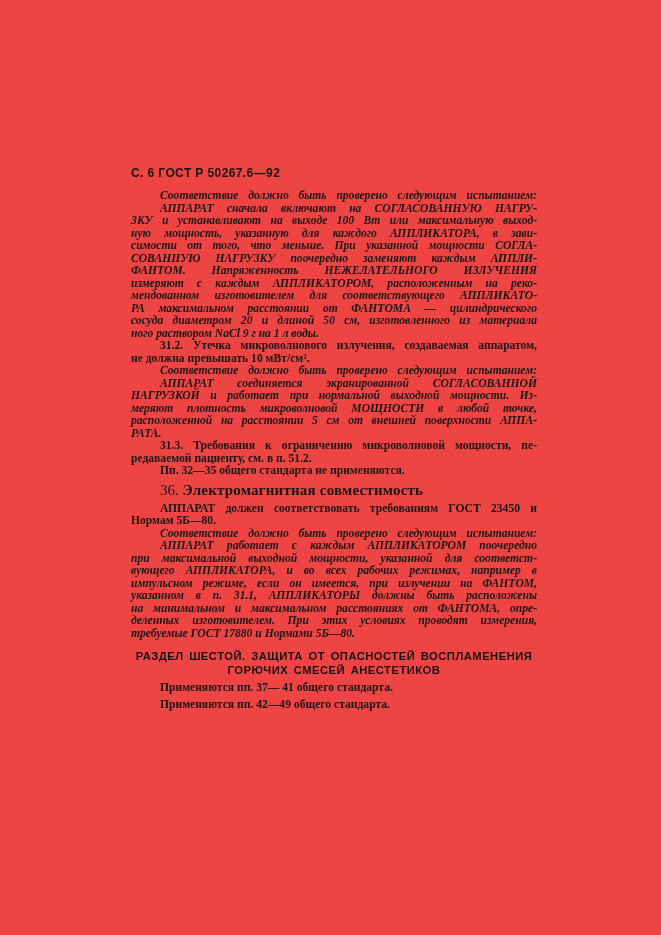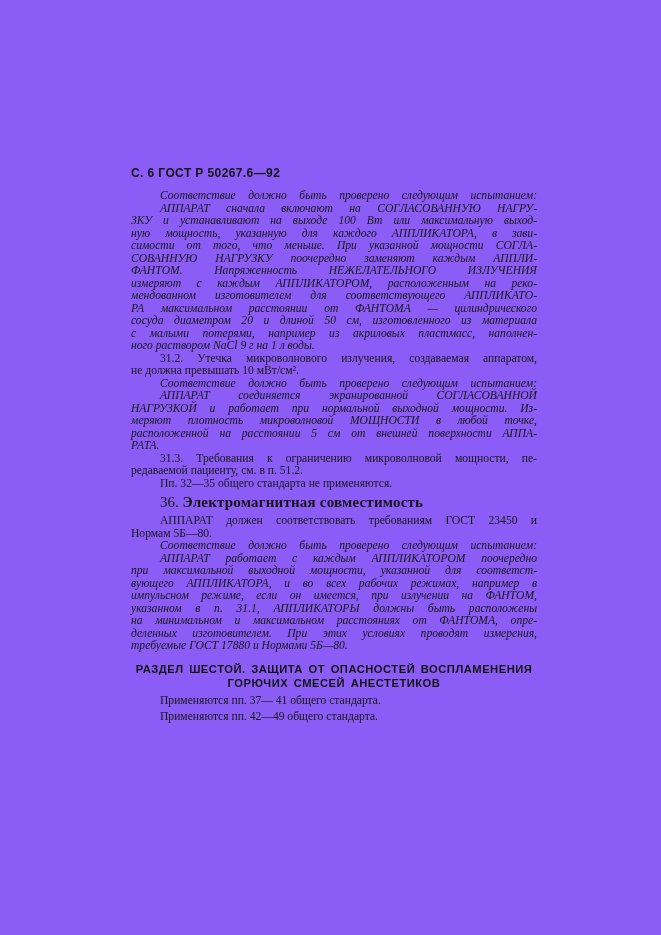--- a/index.html
+++ b/index.html
@@ -11,41 +11,42 @@
     height: 935px;
     background: #fefefe;
     position: relative;
     overflow: hidden;
     font-family: "Liberation Serif", serif;
     color: #181715;
   }
   .scan-page {
     position: absolute;
     inset: 0;
-    background: #8b5cf6;
+    background: #ef4444;
   }
   .page-header {
     position: absolute;
     left: 131px;
     top: 166px;
     font-family: "Liberation Sans", sans-serif;
     font-weight: 700;
     font-size: 12px;
     letter-spacing: 0.4px;
     color: #161513;
     white-space: nowrap;
   }
   .doc-body {
     position: absolute;
     left: 131px;
     top: 190px;
     width: 406px;
   }
   .para {
     margin: 0;
+    font-weight: bold;
   }
   .para.it {
     font-style: italic;
   }
   .line {
     font-size: 11.6px;
     line-height: 12.5px;
     white-space: normal;
   }
   .line.fill {
@@ -98,21 +99,20 @@
         <div class="line fill ind">АППАРАТ сначала включают на СОГЛАСОВАННУЮ НАГРУ-</div>
         <div class="line fill">ЗКУ и устанавливают на выходе 100 Вт или максимальную выход-</div>
         <div class="line fill">ную мощность, указанную для каждого АППЛИКАТОРА, в зави-</div>
         <div class="line fill">симости от того, что меньше. При указанной мощности СОГЛА-</div>
         <div class="line fill">СОВАННУЮ НАГРУЗКУ поочередно заменяют каждым АППЛИ-</div>
         <div class="line fill">ФАНТОМ. Напряженность НЕЖЕЛАТЕЛЬНОГО ИЗЛУЧЕНИЯ</div>
         <div class="line fill">измеряют с каждым АППЛИКАТОРОМ, расположенным на реко-</div>
         <div class="line fill">мендованном изготовителем для соответствующего АППЛИКАТО-</div>
         <div class="line fill">РА максимальном расстоянии от ФАНТОМА — цилиндрического</div>
         <div class="line fill">сосуда диаметром 20 и длиной 50 см, изготовленного из материала</div>
-        <div class="line fill">с малыми потерями, например из акриловых пластмасс, наполнен-</div>
         <div class="line">ного раствором NaCl 9 г на 1 л воды.</div>
       </div>
       <div class="para">
         <div class="line fill ind">31.2. Утечка микроволнового излучения, создаваемая аппаратом,</div>
         <div class="line">не должна превышать 10 мВт/см².</div>
       </div>
       <div class="para it">
         <div class="line fill ind">Соответствие должно быть проверено следующим испытанием:</div>
         <div class="line fill ind">АППАРАТ соединяется экранированной СОГЛАСОВАННОЙ</div>
         <div class="line fill">НАГРУЗКОЙ и работает при нормальной выходной мощности. Из-</div>

